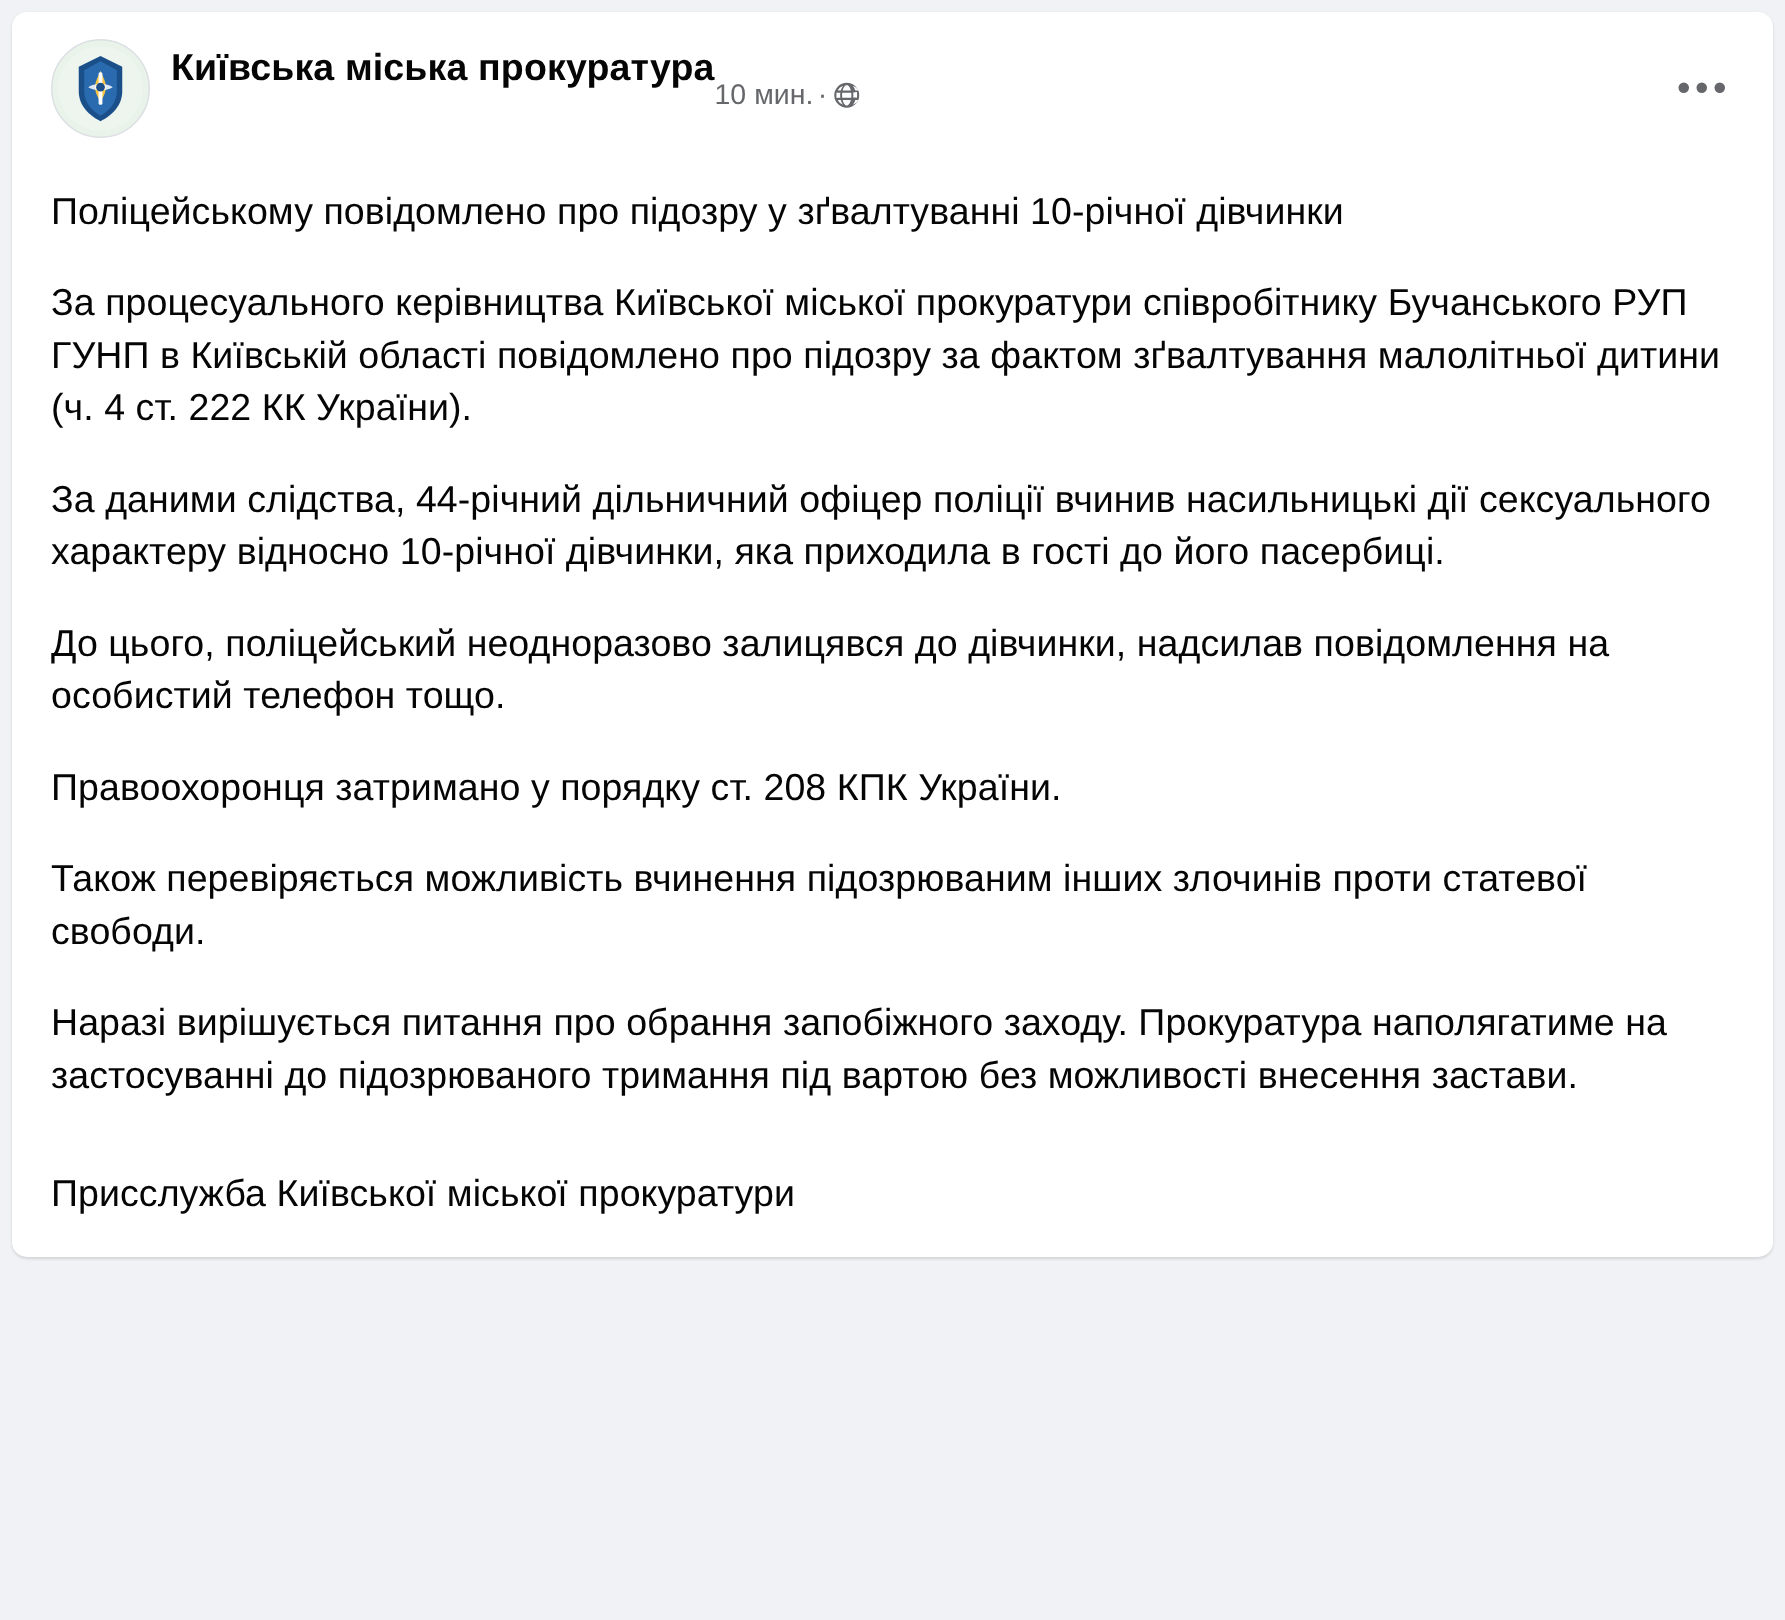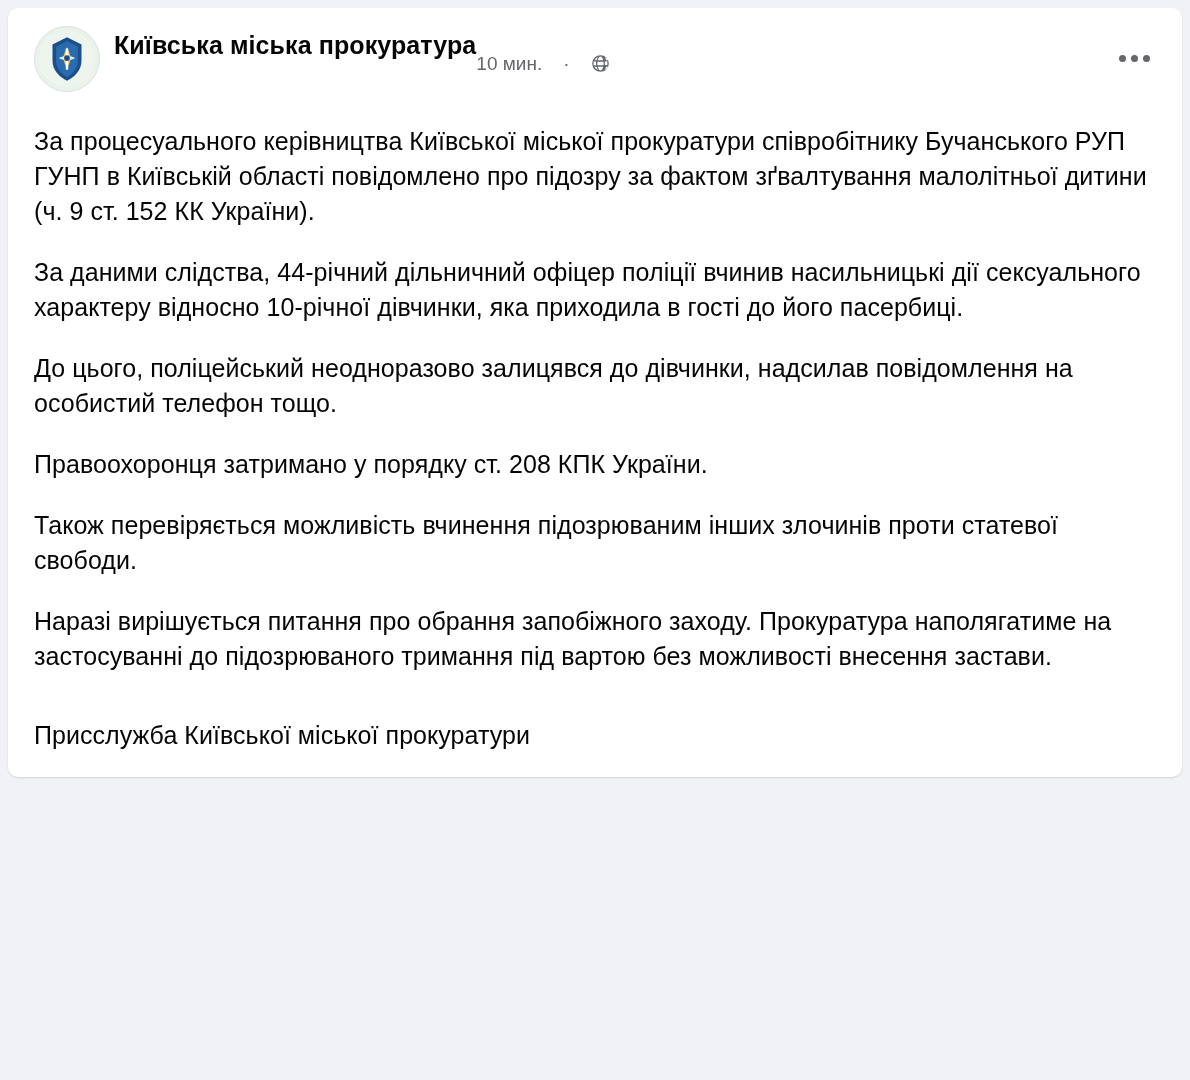--- a/index.html
+++ b/index.html
@@ -62,21 +62,21 @@
     font-weight: bold;
     color: #050505;
     letter-spacing: 0.1px;
     line-height: 30px;
     cursor: pointer;
   }
 
   .meta-row {
     display: flex;
     align-items: center;
-    gap: 21px;
+    gap: 3px;
     margin-top: 22px;
   }
   .timestamp {
     font-size: 19px;
     color: #65676b;
     line-height: 23px;
     cursor: pointer;
   }
   .meta-dot {
     font-size: 19px;
@@ -159,21 +159,22 @@
     </div>
 
     <div class="menu-button">
       <span></span>
       <span></span>
       <span></span>
     </div>
   </div>
 
   <div class="post-body">
-    <p>За процесуального керівництва Київської міської прокуратури співробітнику Бучанського РУП ГУНП в Київській області повідомлено про підозру за фактом зґвалтування малолітньої дитини (ч. 9 ст. 152 КК України).</p>
+    <p>Поліцейському повідомлено про підозру у зґвалтуванні 10-річної дівчинки</p>
+    <p>За процесуального керівництва Київської міської прокуратури співробітнику Бучанського РУП ГУНП в Київській області повідомлено про підозру за фактом зґвалтування малолітньої дитини (ч. 4 ст. 222 КК України).</p>
     <p>За даними слідства, 44-річний дільничний офіцер поліції вчинив насильницькі дії сексуального характеру відносно 10-річної дівчинки, яка приходила в гості до його пасербиці.</p>
     <p>До цього, поліцейський неодноразово залицявся до дівчинки, надсилав повідомлення на особистий телефон тощо.</p>
     <p>Правоохоронця затримано у порядку ст. 208 КПК України.</p>
     <p>Також перевіряється можливість вчинення підозрюваним інших злочинів проти статевої свободи.</p>
     <p>Наразі вирішується питання про обрання запобіжного заходу. Прокуратура наполягатиме на застосуванні до підозрюваного тримання під вартою без можливості внесення застави.</p>
     <p>Присслужба Київської міської прокуратури</p>
   </div>
 
 </div>
 

